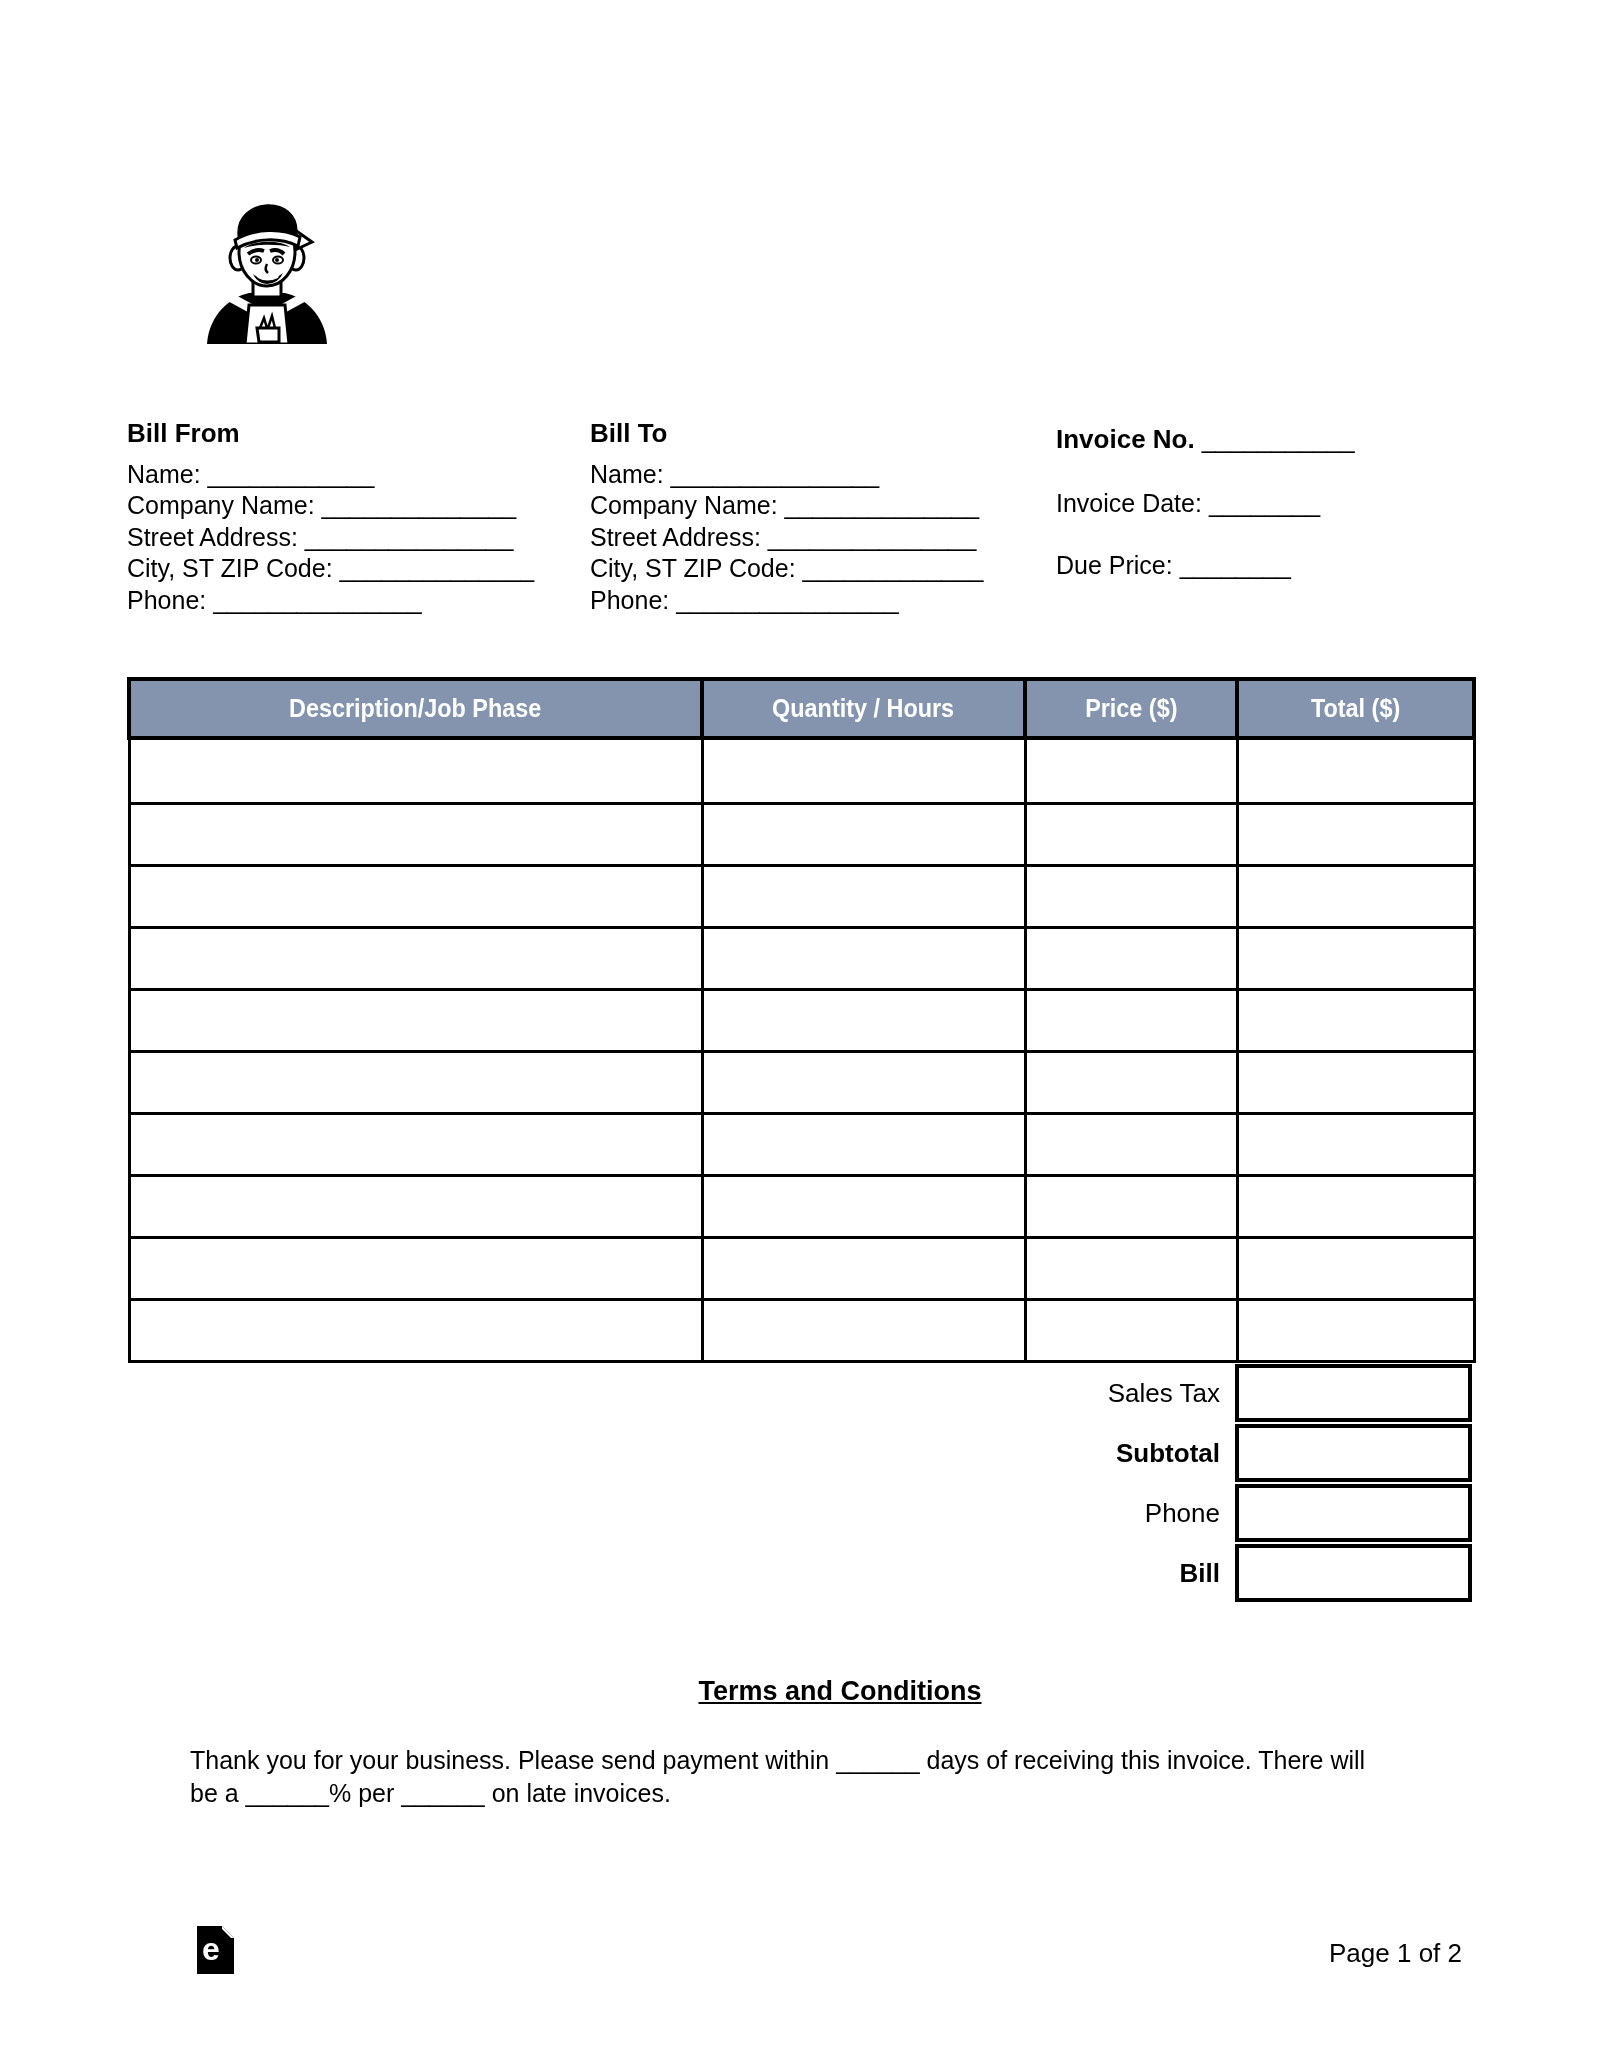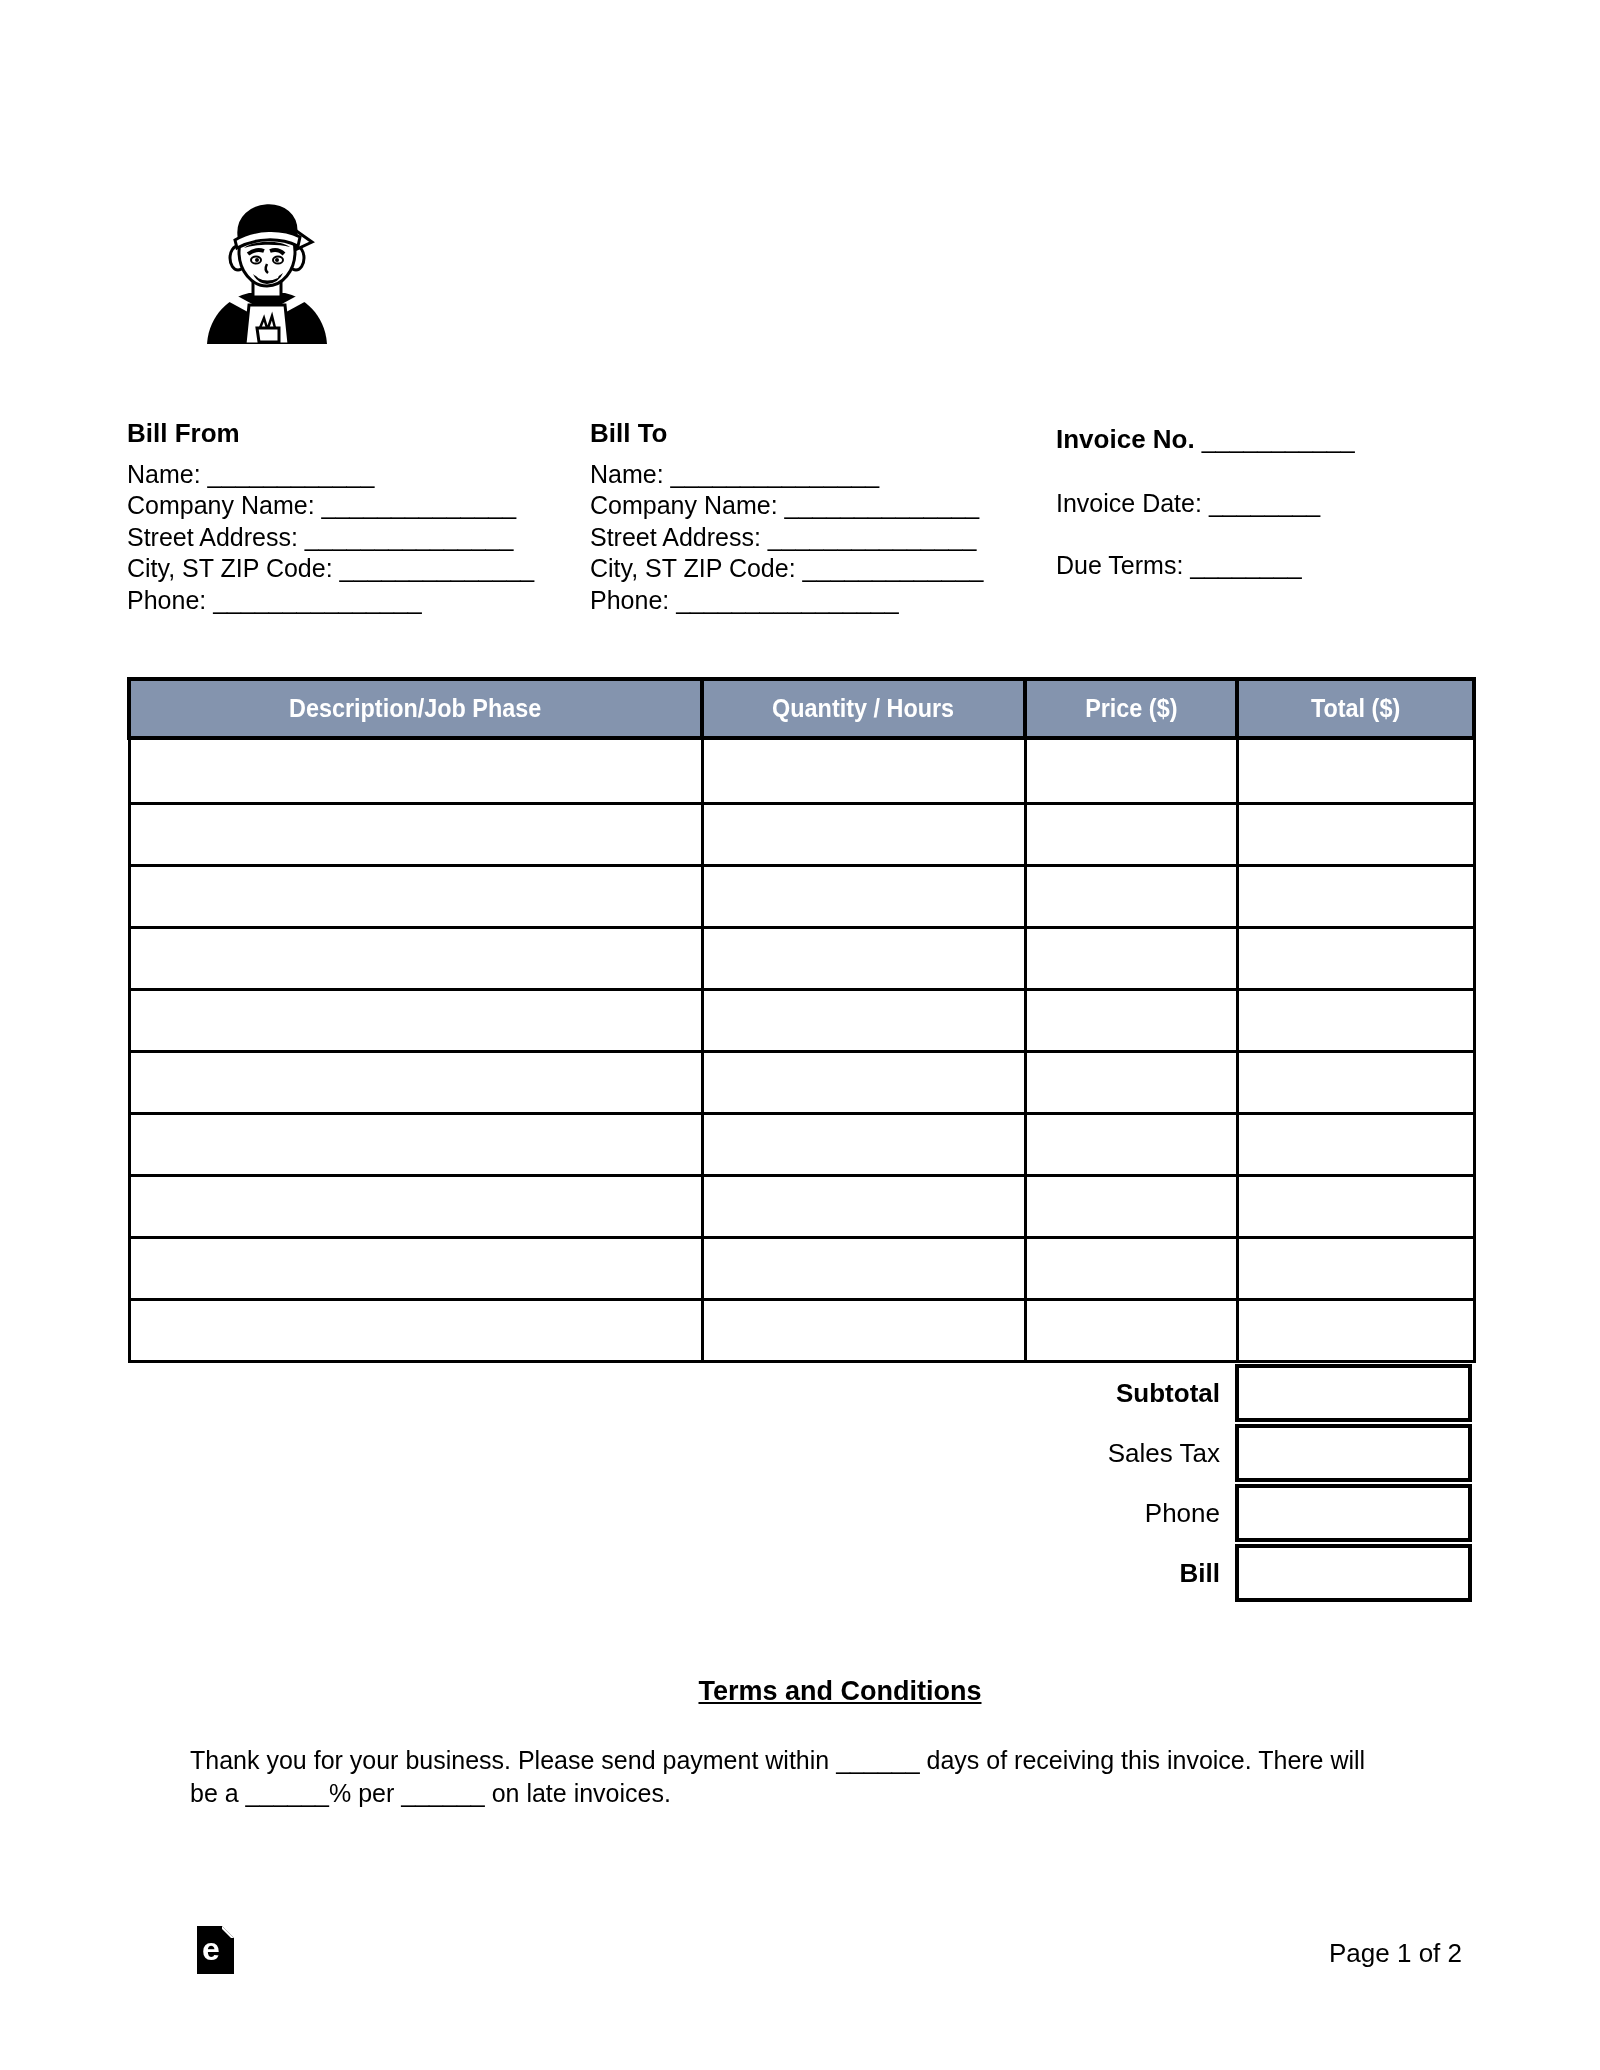--- a/index.html
+++ b/index.html
@@ -129,21 +129,21 @@
 
   <div class="meta-line" id="invoice-no">
     <b>Invoice No.</b>
     <span>___________</span>
   </div>
   <div class="meta-line" id="invoice-date">
     <span>Invoice Date:</span>
     <span>________</span>
   </div>
   <div class="meta-line" id="due-date">
-    <span>Due Terms:</span>
+    <span>Due Price:</span>
     <span>________</span>
   </div>
 
   <div class="items-table-wrap">
     <table class="items">
       <colgroup>
         <col style="width:573px">
           <col style="width:323px">
           <col style="width:212px">
           <col style="width:237px">
@@ -216,25 +216,25 @@
             <td></td>
             <td></td>
             <td></td>
           </tr>
       </tbody>
     </table>
   </div>
 
   <div class="summary">
     <div class="sum-row">
+      <div class="sum-label">Sales Tax</div>
+      <div class="sum-box"></div>
+    </div>
+    <div class="sum-row">
       <div class="sum-label bold">Subtotal</div>
-      <div class="sum-box"></div>
-    </div>
-    <div class="sum-row">
-      <div class="sum-label">Sales Tax</div>
       <div class="sum-box"></div>
     </div>
     <div class="sum-row">
       <div class="sum-label">Phone</div>
       <div class="sum-box"></div>
     </div>
     <div class="sum-row">
       <div class="sum-label bold">Bill</div>
       <div class="sum-box"></div>
     </div>

